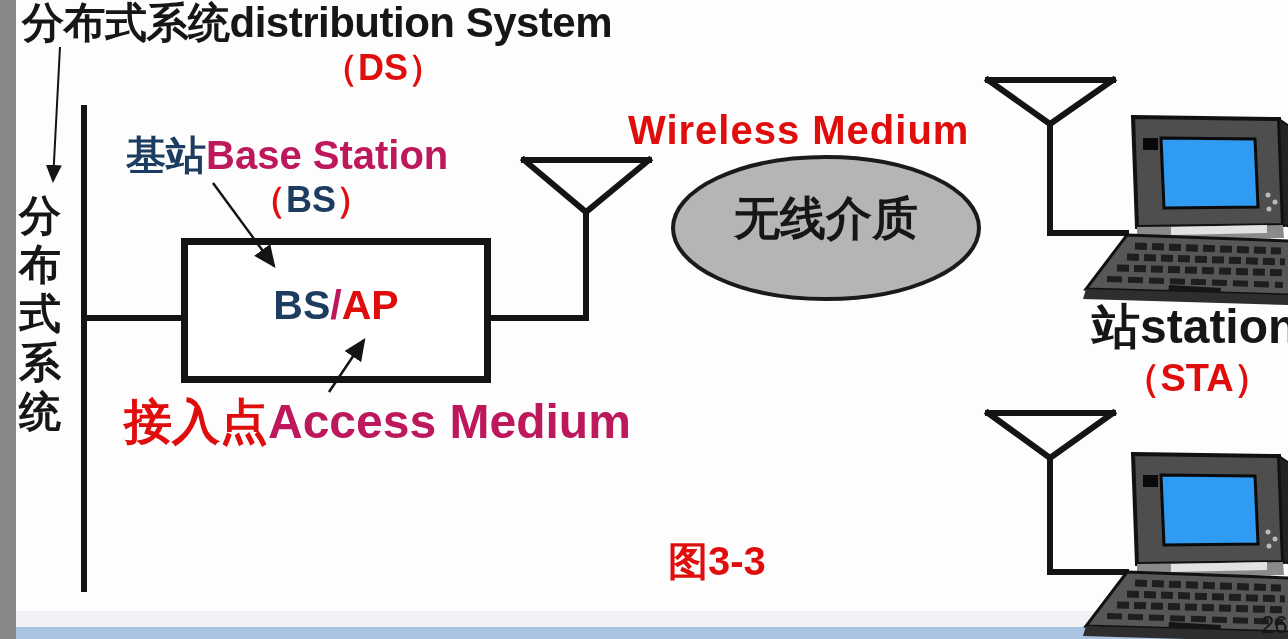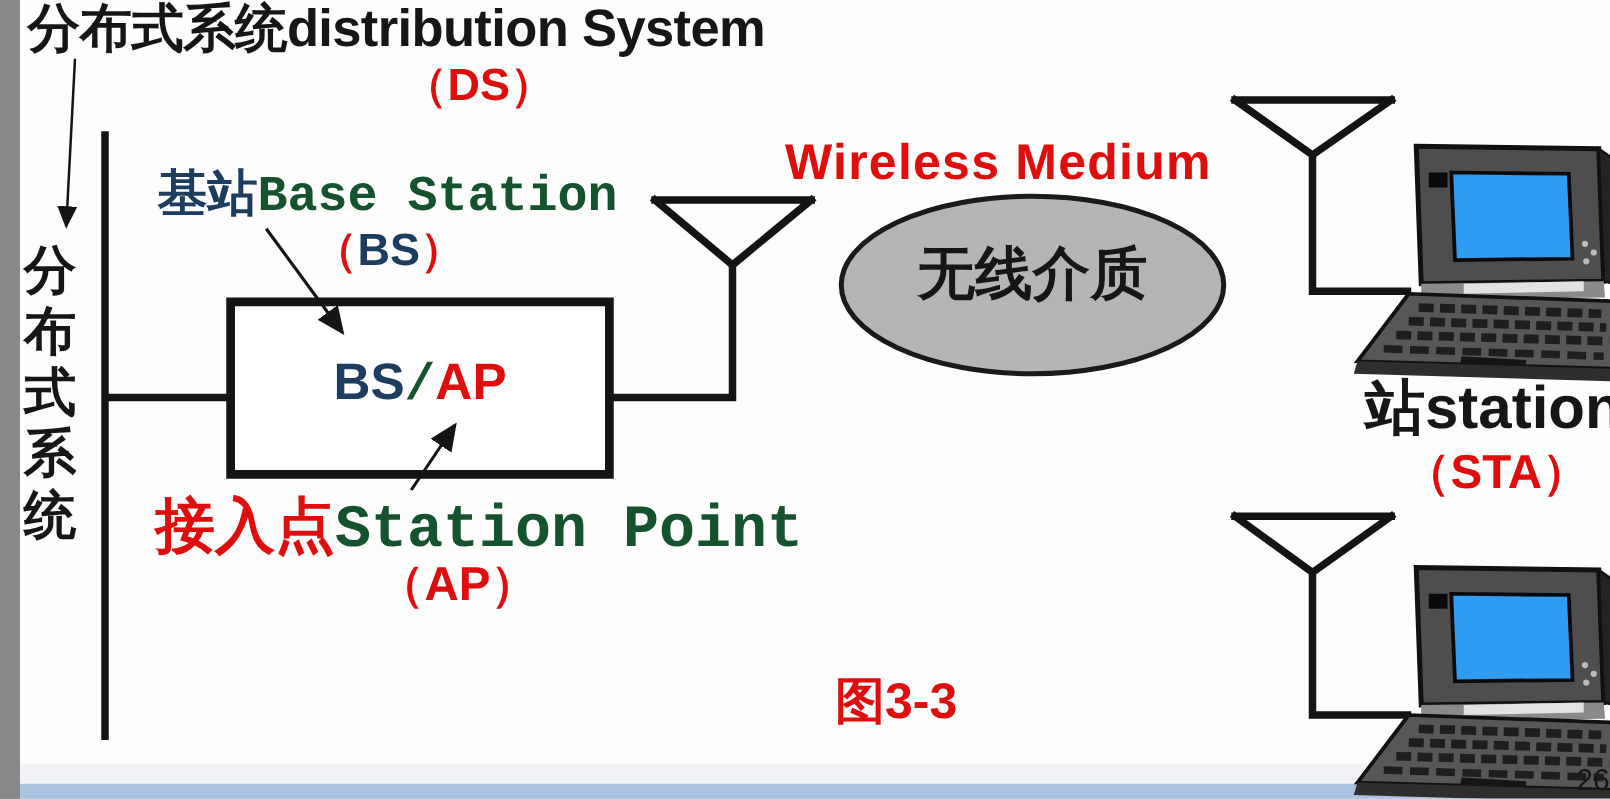--- a/index.html
+++ b/index.html
@@ -6,21 +6,21 @@
   .slide{
     position:relative;width:1288px;height:639px;overflow:hidden;
     background:#fdfdfd;
     font-family:"Liberation Sans","DejaVu Sans",sans-serif;
     font-weight:bold;color:#161616;margin-left:16px;
   }
   .layer{position:absolute;left:0;top:0;width:1288px;height:639px;}
   .txt{position:absolute;white-space:nowrap;line-height:1.05;}
   .red{color:#e00d0d;}
   .navy{color:#1c3c60;}
-  .blk{color:#14532d;font-family:Liberation Mono, monospace;}
+  .blk{color:#be185d;}
   .ds-title{left:6px;top:1px;font-size:42px;letter-spacing:-0.5px;}
   .ds-abbr{left:306px;top:49px;font-size:36px;}
   .ds-side{
     left:0px;top:191px;width:48px;font-size:42px;line-height:49px;
     white-space:normal;word-break:break-all;text-align:center;
   }
   .bs-label{left:110px;top:134px;font-size:40px;}
   .bs-abbr{left:234px;top:181px;font-size:36px;}
   .bsap{left:168px;top:284px;width:304px;text-align:center;font-size:41px;}
   .ap-label{left:108px;top:397px;font-size:48px;}
@@ -93,23 +93,22 @@
   <div class="txt ds-abbr red">（DS）</div>
 
   <div class="txt ds-side">分布式系统</div>
 
   <div class="txt bs-label"><span class="navy">基站</span><span class="blk">Base Station</span></div>
 
   <div class="txt bs-abbr"><span class="red">（</span><span class="navy">BS</span><span class="red">）</span></div>
 
   <div class="txt bsap"><span class="navy">BS</span><span class="blk">/</span><span class="red">AP</span></div>
 
-  <div class="txt ap-label"><span class="red">接入点</span><span class="blk">Station Point</span></div>
+  <div class="txt ap-label"><span class="red">接入点</span><span class="blk">Access Medium</span></div>
 
-  <div class="txt ap-abbr red">（AP）</div>
 
   <div class="txt wm-title red">Wireless Medium</div>
 
   <div class="txt wm-cn">无线介质</div>
 
 
   <div class="txt sta-label"><span>站</span><span>station</span></div>
 
   <div class="txt sta-abbr red">（STA）</div>
 

